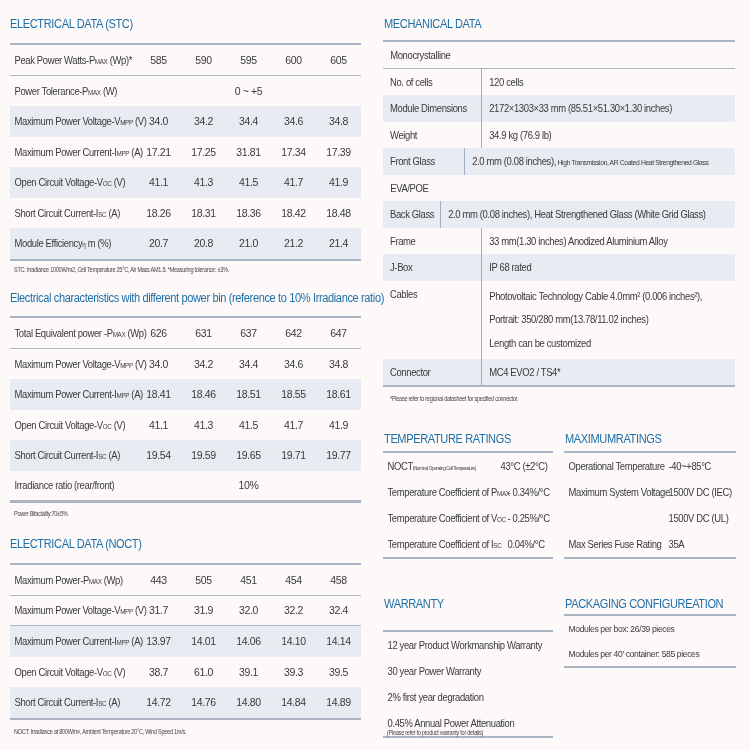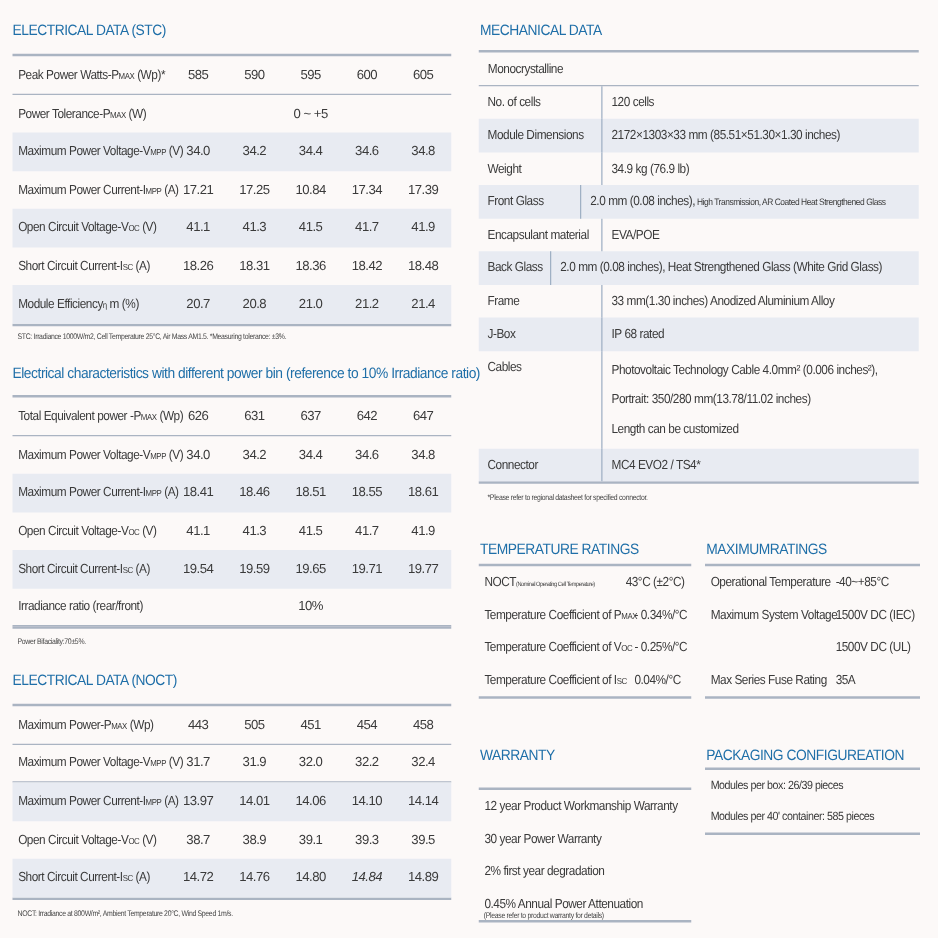--- a/index.html
+++ b/index.html
@@ -43,21 +43,21 @@
       <div class="v" style="width: 45px;">34.0</div>
       <div class="v" style="width: 45px;">34.2</div>
       <div class="v" style="width: 45px;">34.4</div>
       <div class="v" style="width: 45px;">34.6</div>
       <div class="v" style="width: 45px;">34.8</div>
     </div>
     <div class="row" style="height: 30.5px;">
       <div class="lab" style="width: 126px;"><span>Maximum Power Current-I</span><span class="sub">MPP</span><span> (A)</span></div>
       <div class="v" style="width: 45px;">17.21</div>
       <div class="v" style="width: 45px;">17.25</div>
-      <div class="v" style="width: 45px;">10.84</div>
+      <div class="v" style="width: 45px;">31.81</div>
       <div class="v" style="width: 45px;">17.34</div>
       <div class="v" style="width: 45px;">17.39</div>
     </div>
     <div class="row shade" style="height: 30.5px;">
       <div class="lab" style="width: 126px;"><span>Open Circuit Voltage-V</span><span class="sub">OC</span><span> (V)</span></div>
       <div class="v" style="width: 45px;">41.1</div>
       <div class="v" style="width: 45px;">41.3</div>
       <div class="v" style="width: 45px;">41.5</div>
       <div class="v" style="width: 45px;">41.7</div>
       <div class="v" style="width: 45px;">41.9</div>
@@ -152,31 +152,31 @@
       <div class="lab" style="width: 126px;"><span>Maximum Power Current-I</span><span class="sub">MPP</span><span> (A)</span></div>
       <div class="v" style="width: 45px;">13.97</div>
       <div class="v" style="width: 45px;">14.01</div>
       <div class="v" style="width: 45px;">14.06</div>
       <div class="v" style="width: 45px;">14.10</div>
       <div class="v" style="width: 45px;">14.14</div>
     </div>
     <div class="row" style="height: 30.5px;">
       <div class="lab" style="width: 126px;"><span>Open Circuit Voltage-V</span><span class="sub">OC</span><span> (V)</span></div>
       <div class="v" style="width: 45px;">38.7</div>
-      <div class="v" style="width: 45px;">38.9</div>
+      <div class="v" style="width: 45px;">61.0</div>
       <div class="v" style="width: 45px;">39.1</div>
       <div class="v" style="width: 45px;">39.3</div>
       <div class="v" style="width: 45px;">39.5</div>
     </div>
     <div class="row shade" style="height: 30.5px;">
       <div class="lab" style="width: 126px;"><span>Short Circuit Current-I</span><span class="sub">SC</span><span> (A)</span></div>
       <div class="v" style="width: 45px;">14.72</div>
       <div class="v" style="width: 45px;">14.76</div>
       <div class="v" style="width: 45px;">14.80</div>
-      <div class="v" style="width: 45px; font-style: italic;">14.84</div>
+      <div class="v" style="width: 45px;">14.84</div>
       <div class="v" style="width: 45px;">14.89</div>
     </div>
   </div>
 <div class="note" style="left:14px;top:728px;">NOCT: Irradiance at 800W/m², Ambient Temperature 20°C, Wind Speed 1m/s.</div>
 
 <div class="h" style="left:384px;top:17px;">MECHANICAL DATA</div>
 <div class="tbl mech" id="mech-tbl" style="left:383px;top:40px;width:352px;">
     <div class="row line">
       <div class="val" style="transform: scaleX(0.9); transform-origin: left center;"><span>Monocrystalline</span></div>
     </div>
@@ -198,23 +198,20 @@
       </div>
       <div class="val" style="transform: scaleX(0.9); transform-origin: left center;"><span>34.9 kg (76.9 lb)</span></div>
     </div>
     <div class="row shade">
       <div class="k">
         <span style="transform: scaleX(0.9); transform-origin: left center; display: inline-block;">Front Glass</span>
       </div>
       <div class="val" style="transform: scaleX(0.9); transform-origin: left center;"><span>2.0 mm (0.08 inches),</span><span class="small"> High Transmission, AR Coated Heat Strengthened Glass</span></div>
     </div>
     <div class="row">
-      <div class="k">
-        <span style="transform: scaleX(0.9); transform-origin: left center; display: inline-block;">Encapsulant material</span>
-      </div>
       <div class="val" style="transform: scaleX(0.9); transform-origin: left center;"><span>EVA/POE</span></div>
     </div>
     <div class="row shade">
       <div class="k">
         <span style="transform: scaleX(0.9); transform-origin: left center; display: inline-block;">Back Glass</span>
       </div>
       <div class="val" style="transform: scaleX(0.9); transform-origin: left center;"><span>2.0 mm (0.08 inches), Heat Strengthened Glass (White Grid Glass)</span></div>
     </div>
     <div class="row">
       <div class="k">

